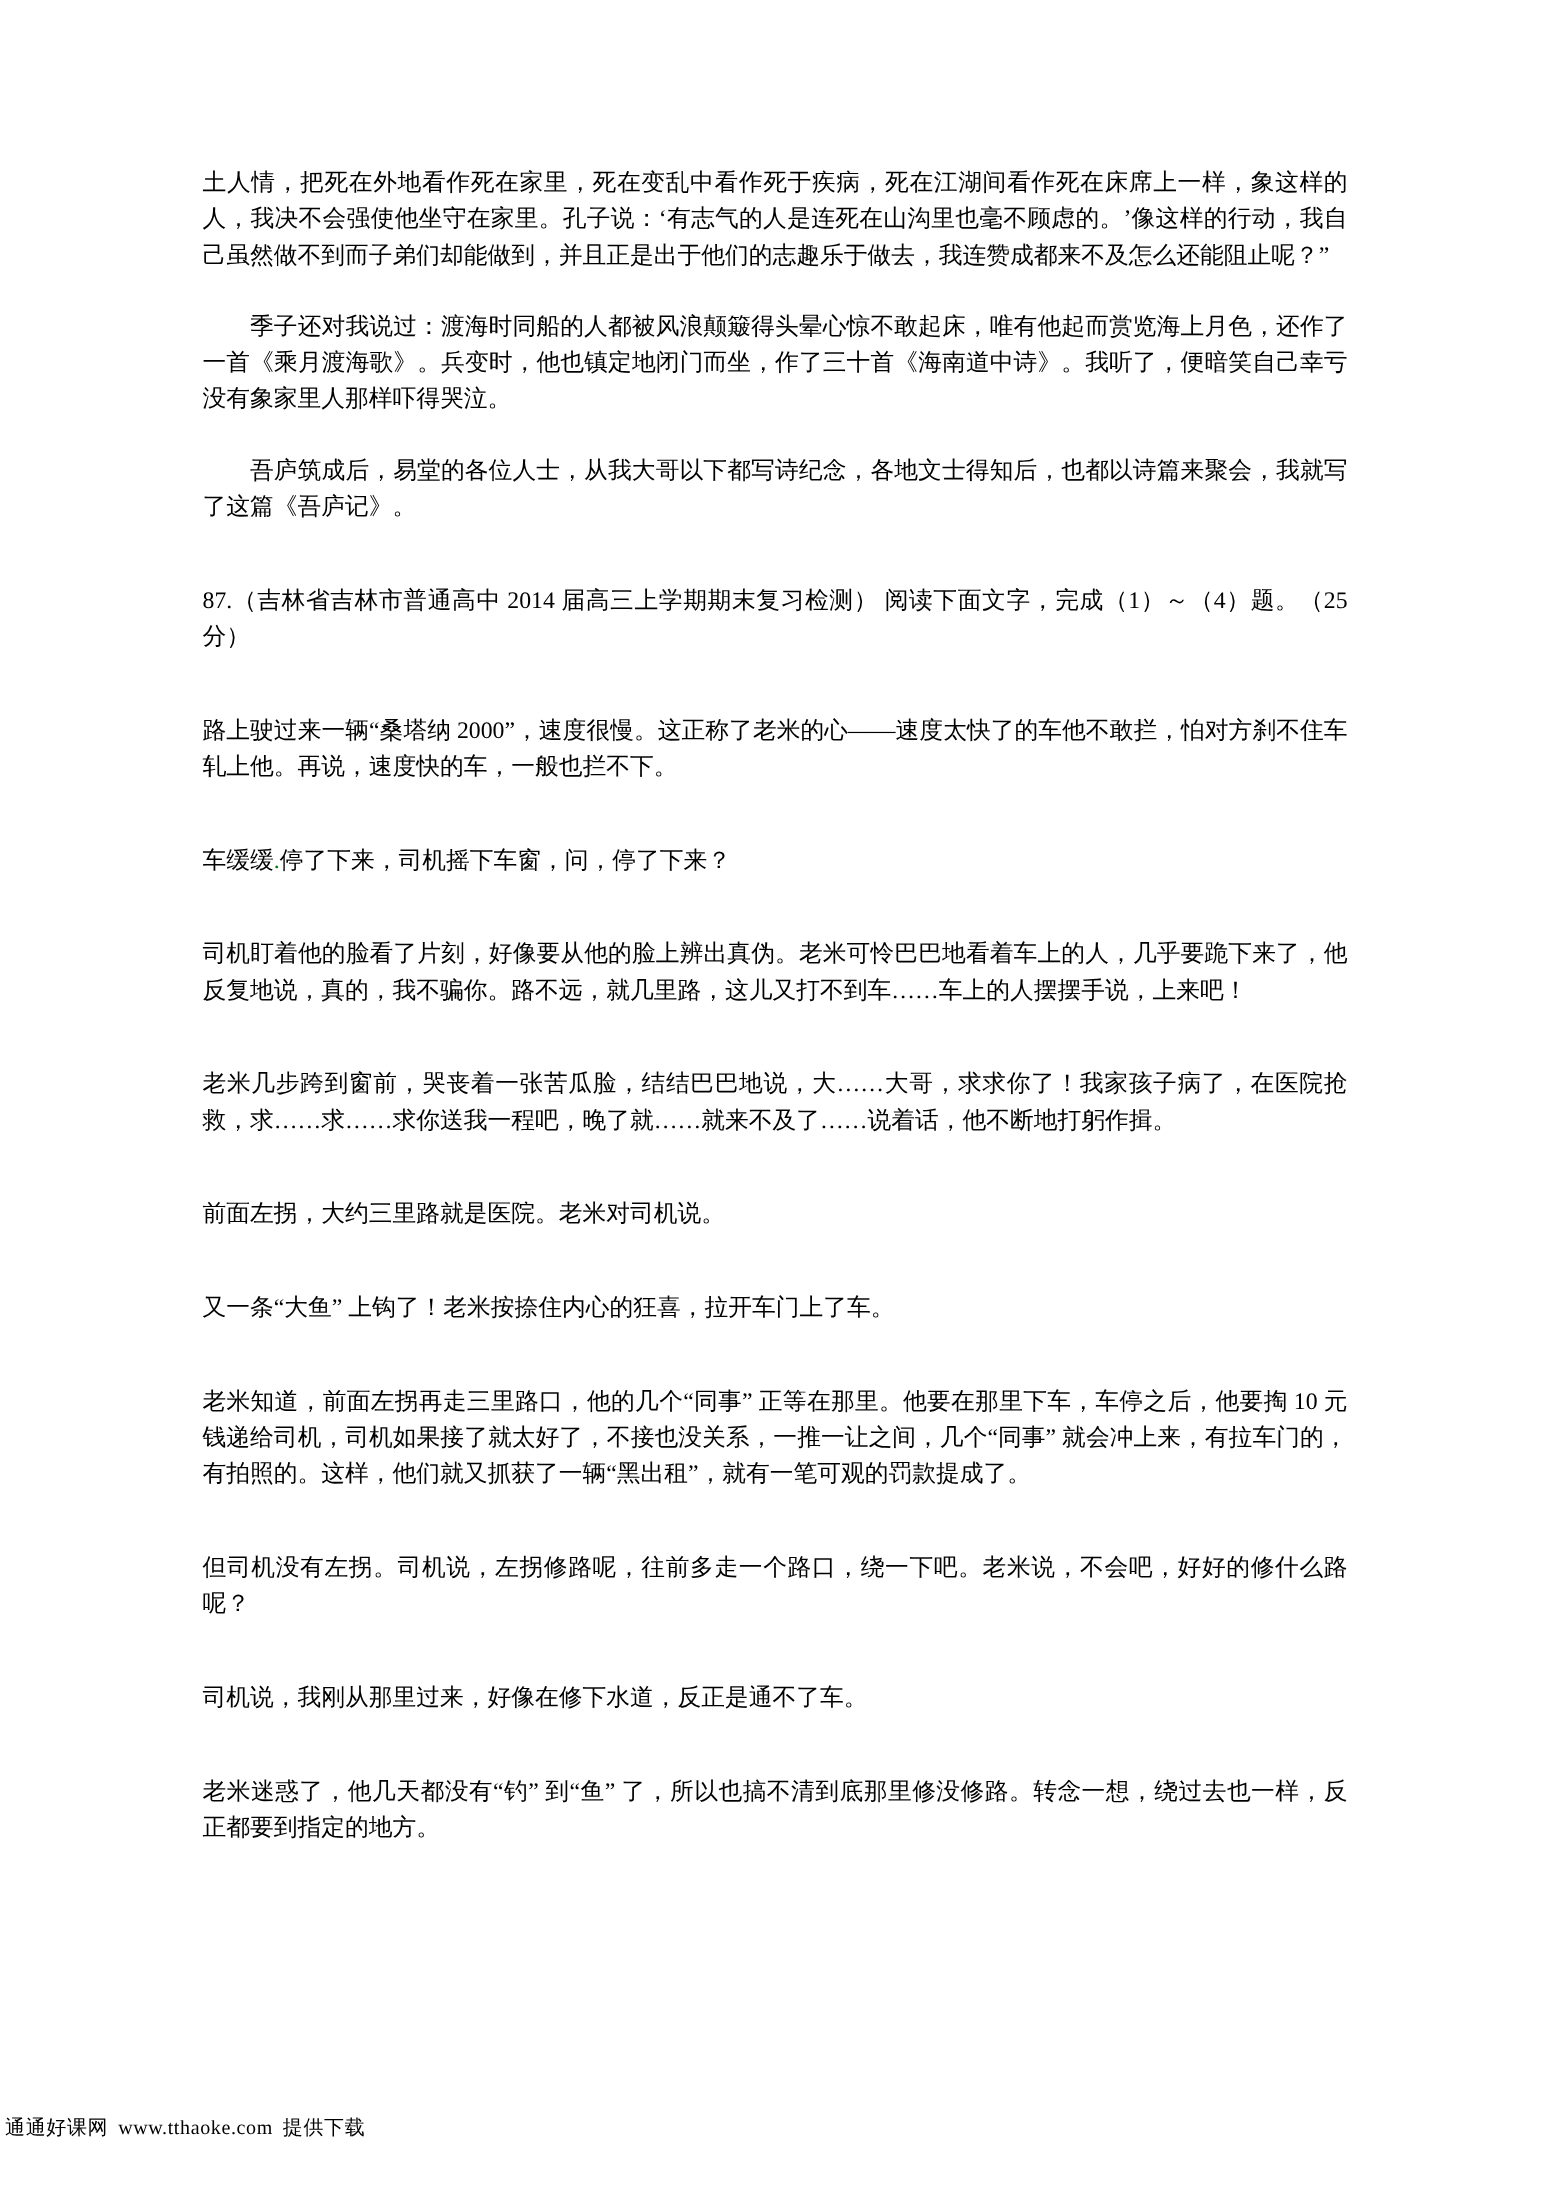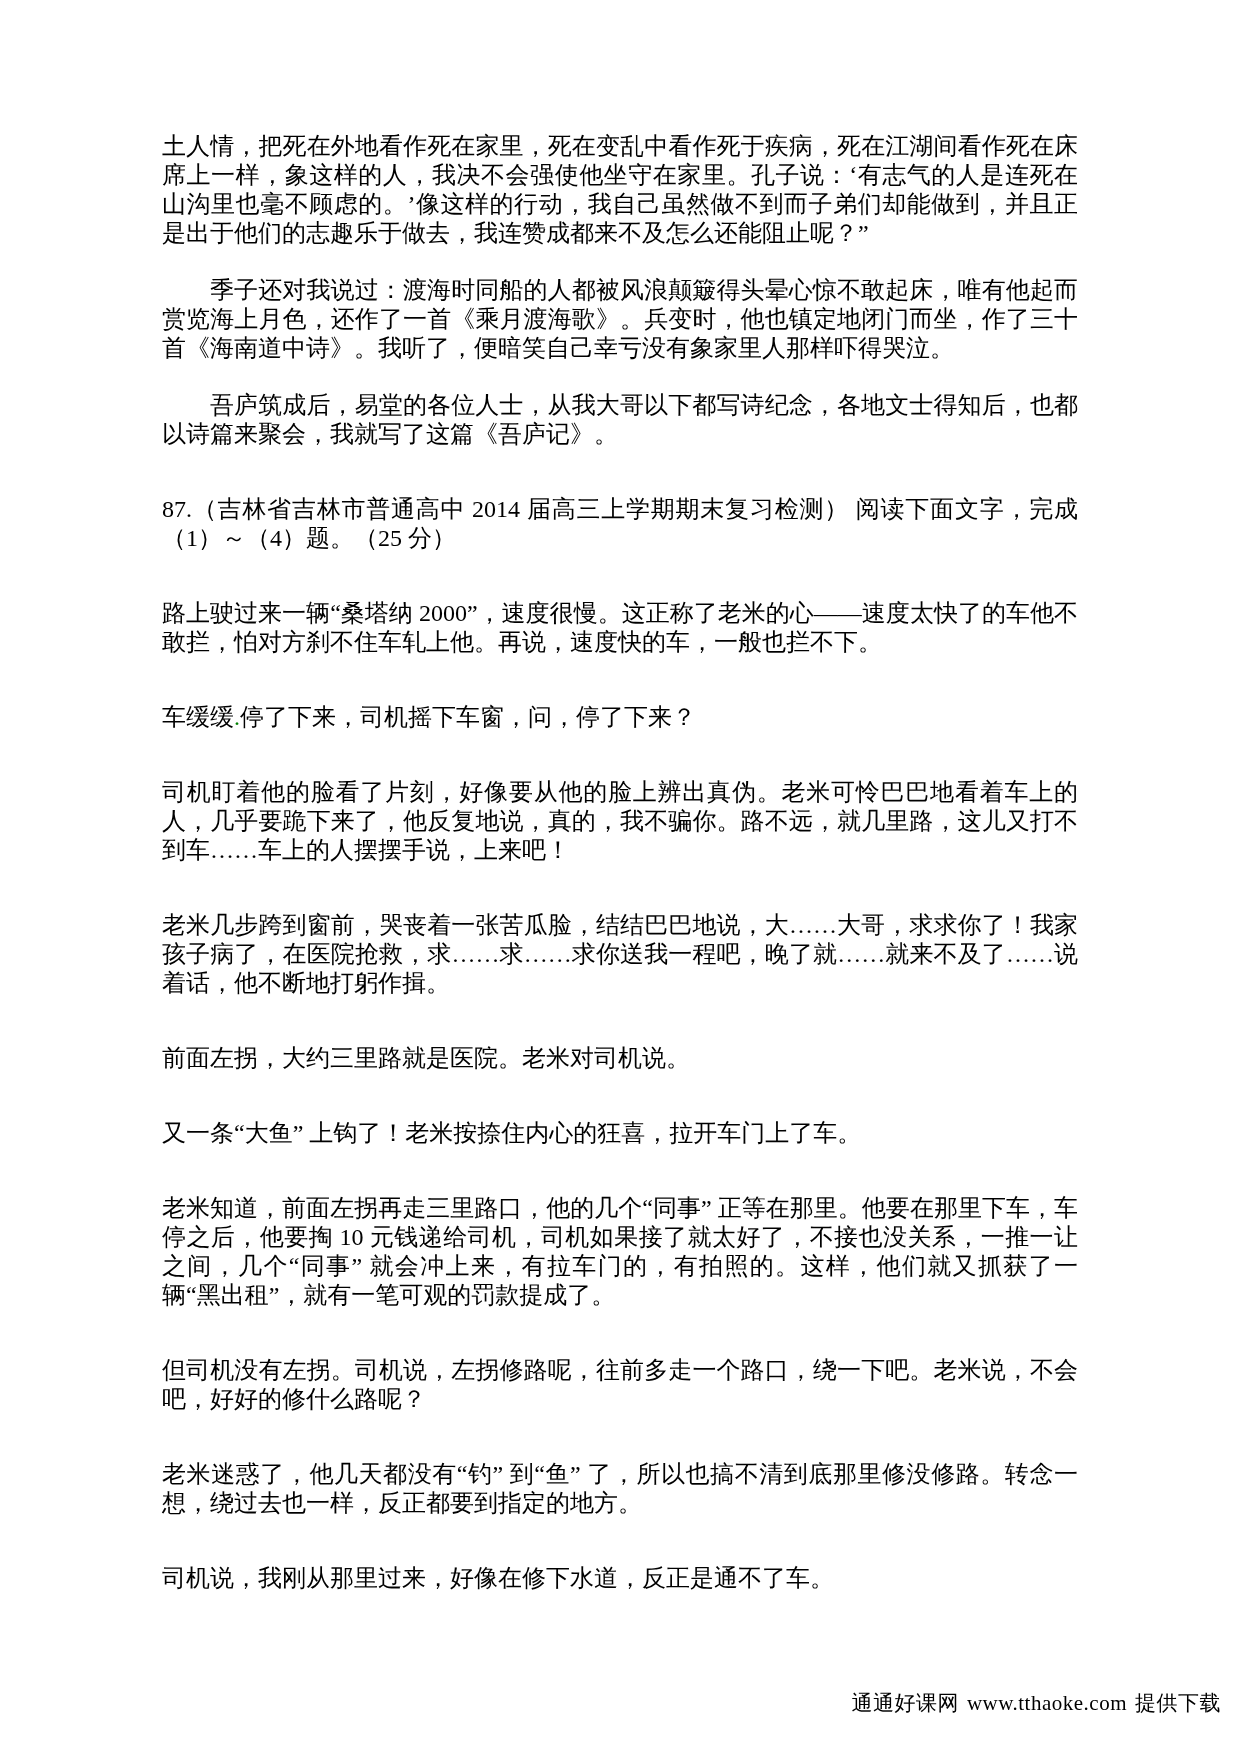--- a/index.html
+++ b/index.html
@@ -14,42 +14,42 @@
     background: #ffffff;
     color: #000000;
     font-family: "Liberation Serif", "DejaVu Serif", serif;
     overflow: hidden;
   }
   .doc {
     position: absolute;
     left: 162px;
     top: 132px;
     width: 916px;
-    font-size: 24px;
+    font-size: 19px;
     line-height: 29px;
     text-align: justify;
   }
   .doc p.para {
     margin: 0;
     padding: 0;
   }
   .doc p.para.spaced {
     margin-top: 46px;
   }
   .doc p.para.indent {
     text-indent: 2em;
     margin-top: 28px;
   }
   .footer {
     position: absolute;
     left: 0;
-    right: 15px;
+    right: 4px;
     top: 1692px;
-    text-align: right;
-    font-size: 21px;
+    text-align: left;
+    font-size: 16px;
     line-height: 22px;
     color: #000000;
     letter-spacing: 0.5px;
   }
   .footer span {
     margin: 0 4px;
   }
 </style>
 </head>
 <body>
@@ -61,19 +61,19 @@
       <p class="para indent"><span>吾庐筑成后，易堂的各位人士，从我大哥以下都写诗纪念，各地文士得知后，也都以诗篇来聚会，我就写了这篇《吾庐记》。</span></p>
       <p class="para spaced"><span>87.（吉林省吉林市普通高中 2014 届高三上学期期末复习检测） 阅读下面文字，完成（1）～（4）题。（25 分）</span></p>
       <p class="para spaced"><span>路上驶过来一辆“桑塔纳 2000”，速度很慢。这正称了老米的心——速度太快了的车他不敢拦，怕对方刹不住车轧上他。再说，速度快的车，一般也拦不下。</span></p>
       <p class="para spaced"><span>车缓缓</span><span style="color: rgb(0, 128, 0);">.</span><span>停了下来，司机摇下车窗，问，停了下来？</span></p>
       <p class="para spaced"><span>司机盯着他的脸看了片刻，好像要从他的脸上辨出真伪。老米可怜巴巴地看着车上的人，几乎要跪下来了，他反复地说，真的，我不骗你。路不远，就几里路，这儿又打不到车……车上的人摆摆手说，上来吧！</span></p>
       <p class="para spaced"><span>老米几步跨到窗前，哭丧着一张苦瓜脸，结结巴巴地说，大……大哥，求求你了！我家孩子病了，在医院抢救，求……求……求你送我一程吧，晚了就……就来不及了……说着话，他不断地打躬作揖。</span></p>
       <p class="para spaced"><span>前面左拐，大约三里路就是医院。老米对司机说。</span></p>
       <p class="para spaced"><span>又一条“大鱼” 上钩了！老米按捺住内心的狂喜，拉开车门上了车。</span></p>
       <p class="para spaced"><span>老米知道，前面左拐再走三里路口，他的几个“同事” 正等在那里。他要在那里下车，车停之后，他要掏 10 元钱递给司机，司机如果接了就太好了，不接也没关系，一推一让之间，几个“同事” 就会冲上来，有拉车门的，有拍照的。这样，他们就又抓获了一辆“黑出租”，就有一笔可观的罚款提成了。</span></p>
       <p class="para spaced"><span>但司机没有左拐。司机说，左拐修路呢，往前多走一个路口，绕一下吧。老米说，不会吧，好好的修什么路呢？</span></p>
+      <p class="para spaced"><span>司机说，我刚从那里过来，好像在修下水道，反正是通不了车。</span></p>
       <p class="para spaced"><span>老米迷惑了，他几天都没有“钓” 到“鱼” 了，所以也搞不清到底那里修没修路。转念一想，绕过去也一样，反正都要到指定的地方。</span></p>
-      <p class="para spaced"><span>司机说，我刚从那里过来，好像在修下水道，反正是通不了车。</span></p>
     </div>
   <div class="footer">
     <span>通通好课网</span><span>www.tthaoke.com</span><span>提供下载</span>
   </div>
 </div>
 
 </body></html>

